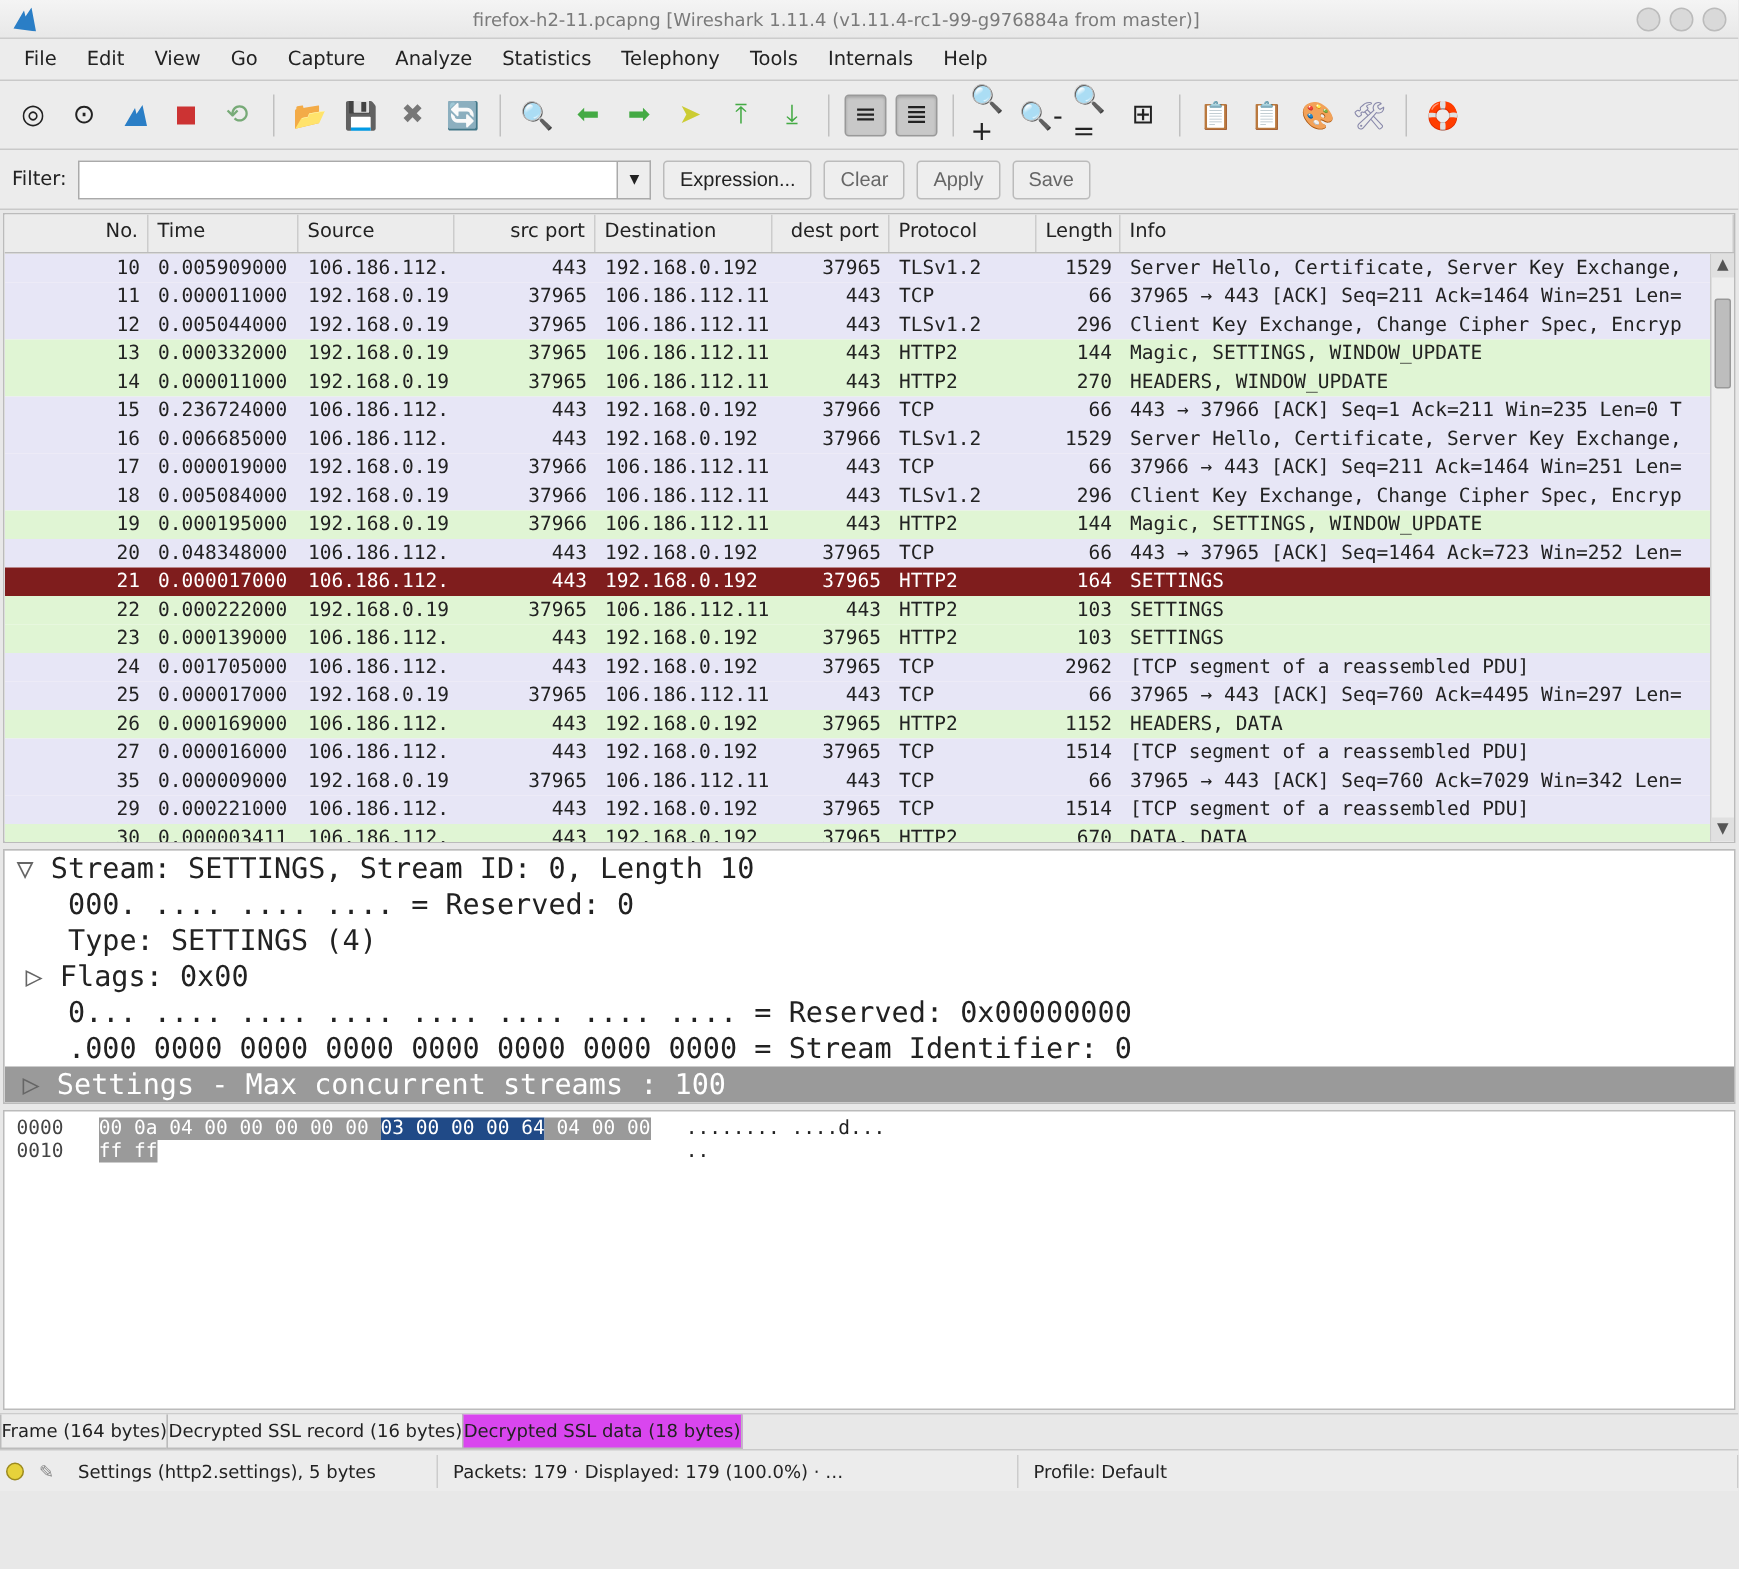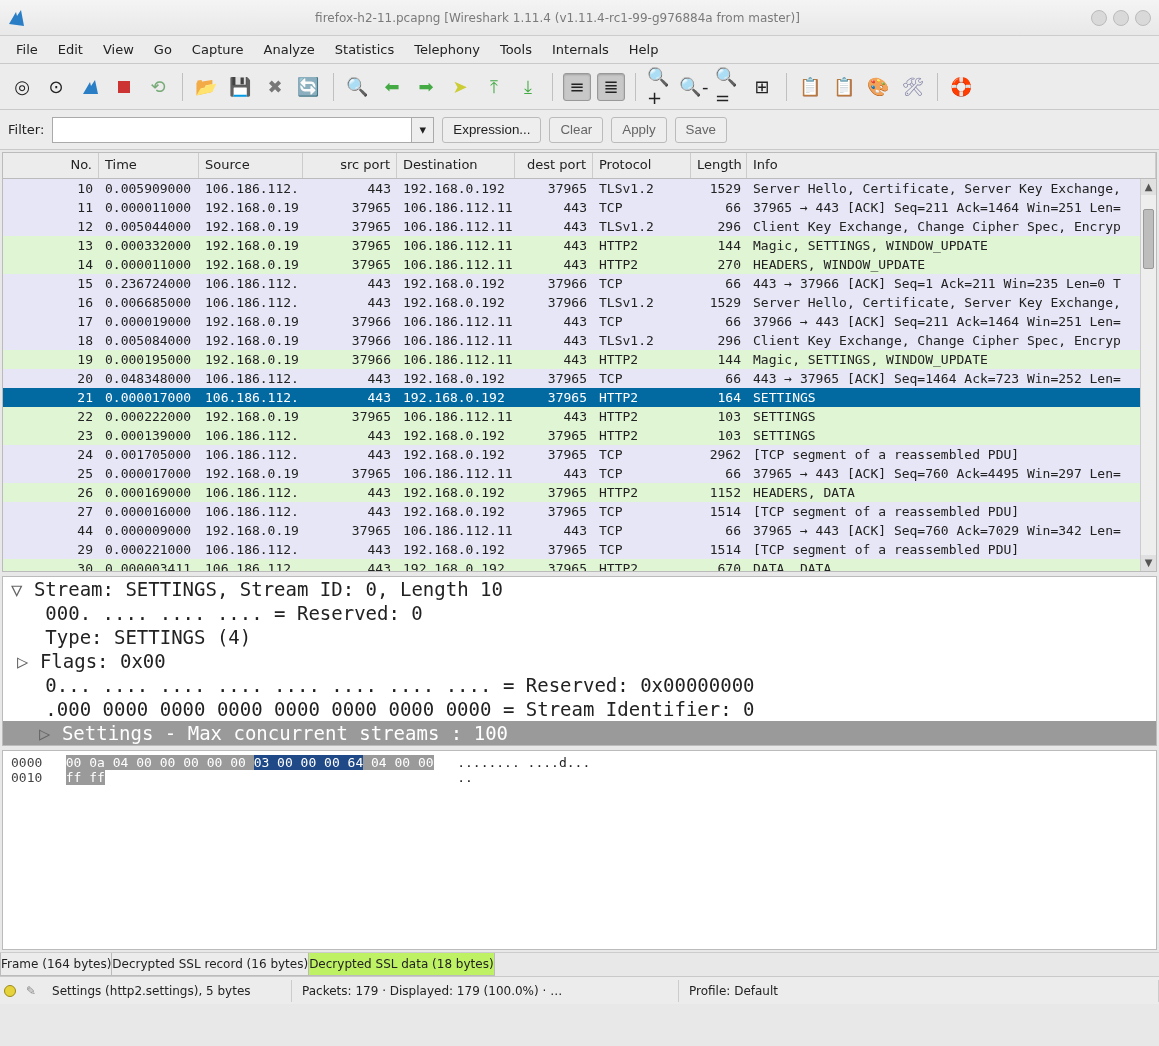--- a/index.html
+++ b/index.html
@@ -1,17 +1,17 @@
 <!DOCTYPE html>
 <html><head>
 <meta charset="utf-8">
 <style>
   * { box-sizing: border-box; margin: 0; padding: 0; }
   body { font-family: "DejaVu Sans", Arial, sans-serif; font-size: 13px; background: #e8e8e8; color: #222; width:1159px; }
-  .titlebar { height: 36px; background: linear-gradient(#f4f4f4,#e8e8e8); display:flex; align-items:center; padding:0 8px; border-bottom:1px solid #ccc;}
+  .titlebar { height: 26px; background: linear-gradient(#f4f4f4,#e8e8e8); display:flex; align-items:center; padding:0 8px; border-bottom:1px solid #ccc;}
   .titlebar .title { flex:1; text-align:center; color:#7a7a7a; font-size:12px; }
   .titlebar .winbtns { display:flex; gap:6px; }
   .winbtn { width:16px; height:16px; border-radius:50%; background:#d9d9d9; border:1px solid #bbb; }
   .menubar { height:28px; background:#ececec; display:flex; align-items:center; padding:0 8px; gap:4px; border-bottom:1px solid #c9c9c9;}
   .menubar span { padding:4px 8px; cursor:default; }
   .toolbar { height:46px; background:#ececec; display:flex; align-items:center; padding:0 8px; gap:6px; border-bottom:1px solid #c9c9c9;}
   .tbtn { width:28px; height:28px; display:flex; align-items:center; justify-content:center; border:1px solid transparent; border-radius:3px; font-size:18px; cursor:default;}
   .tbtn.active { background:#c8c8c8; border-color:#999; box-shadow: inset 0 1px 2px rgba(0,0,0,.2);}
   .sep { width:1px; height:28px; background:#c0c0c0; margin:0 4px; }
   .filterbar { height:40px; background:#ececec; display:flex; align-items:center; padding:0 8px; gap:8px; border-bottom:1px solid #c9c9c9;}
@@ -25,34 +25,34 @@
   .packet-list { border:1px solid #bbb; background:#fff; height:420px; overflow:hidden; position:relative; margin:2px;}
   .plheader { display:flex; background:#ececec; border-bottom:1px solid #bbb; height:26px; font-size:13px; }
   .plheader .col { border-right:1px solid #ccc; padding:4px 6px; overflow:hidden; white-space:nowrap;}
   .plbody { overflow-y:auto; height:calc(100% - 26px); font-family:"DejaVu Sans Mono","Courier New",monospace; font-size:13px;}
   .row { display:flex; height:19px; align-items:center; white-space:nowrap; }
   .row .cell { padding:0 6px; overflow:hidden; text-overflow:clip;}
   .c-no{width:96px;text-align:right;} .c-time{width:100px;} .c-src{width:104px;} .c-sport{width:94px;text-align:right;}
   .c-dst{width:118px;} .c-dport{width:78px;text-align:right;} .c-proto{width:98px;} .c-len{width:56px;text-align:right;} .c-info{flex:1;}
   .row.tcp { background:#e7e6f6; }
   .row.http2 { background:#e0f5d4; }
-  .row.selected { background:#0369a1; color:#fff; }
+  .row.selected { background:#7f1d1d; color:#fff; }
   .details { border:1px solid #bbb; background:#fff; height:170px; margin:2px; font-family:"DejaVu Sans Mono","Courier New",monospace; font-size:19px; overflow:auto;}
   .details .line { padding:1px 8px; white-space:pre; }
   .details .tri::before { content:"▷ "; color:#666; }
   .details .trid::before { content:"▽ "; color:#666; }
   .details .sel { background:#9a9a9a; color:#fff; }
   .hexpane { border:1px solid #bbb; background:#fff; height:200px; margin:2px; font-family:"DejaVu Sans Mono","Courier New",monospace; font-size:13px; padding:4px 8px;}
   .hexpane .hexline { white-space:pre; }
   .hexpane .off { color:#444; }
   .hexpane .hlbytes { background:#204a87; color:#fff; }
   .hexpane .sel { background:#9a9a9a; color:#fff;}
   .tabs { display:flex; border-top:1px solid #ccc; background:#e8e8e8;}
   .tab { padding:4px 0; border:1px solid #bbb; border-top:none; background:#ececec; font-size:12px; margin-right:-1px;}
-  .tab.active { background:#bef264; }
+  .tab.active { background:#d946ef; }
   .statusbar { height:28px; display:flex; align-items:center; background:#ececec; border-top:1px solid #c9c9c9; font-size:12px;}
   .statusbar .cell { padding:4px 10px; border-right:1px solid #ccc; }
   .statusbar .led { width:12px;height:12px;border-radius:50%; background:#e6d23b; border:1px solid #9c8a1e; margin:0 4px;}
   .scrollbar { position:absolute; right:0; top:26px; bottom:0; width:16px; background:#eee; border-left:1px solid #ccc;}
   .scrollbar .thumb{ position:absolute; left:2px; right:2px; top:30px; height:60px; background:#bdbdbd; border:1px solid #999; border-radius:2px;}
   .scrollbar .arrow{ position:absolute; left:0; right:0; height:16px; background:#e0e0e0; text-align:center; font-size:10px; line-height:16px; color:#555;}
   .scrollbar .arrow.up{top:0;} .scrollbar .arrow.down{bottom:0;}
 </style>
 </head>
 <body>
@@ -346,21 +346,21 @@
           <div class="cell c-time">0.000016000</div>
           <div class="cell c-src">106.186.112.</div>
           <div class="cell c-sport">443</div>
           <div class="cell c-dst">192.168.0.192</div>
           <div class="cell c-dport">37965</div>
           <div class="cell c-proto">TCP</div>
           <div class="cell c-len">1514</div>
           <div class="cell c-info">[TCP segment of a reassembled PDU]</div>
         </div>
         <div class="row tcp">
-          <div class="cell c-no">44</div>
+          <div class="cell c-no">35</div>
           <div class="cell c-time">0.000009000</div>
           <div class="cell c-src">192.168.0.19</div>
           <div class="cell c-sport">37965</div>
           <div class="cell c-dst">106.186.112.11</div>
           <div class="cell c-dport">443</div>
           <div class="cell c-proto">TCP</div>
           <div class="cell c-len">66</div>
           <div class="cell c-info">37965 → 443 [ACK] Seq=760 Ack=7029 Win=342 Len=</div>
         </div>
         <div class="row tcp">
@@ -393,21 +393,21 @@
     </div>
   </div>
 
   <div class="details">
     <div class="line trid">Stream: SETTINGS, Stream ID: 0, Length 10</div>
     <div class="line">   000. .... .... .... = Reserved: 0</div>
     <div class="line">   Type: SETTINGS (4)</div>
     <div class="line tri" style="padding-left:14px">Flags: 0x00</div>
     <div class="line">   0... .... .... .... .... .... .... .... = Reserved: 0x00000000</div>
     <div class="line">   .000 0000 0000 0000 0000 0000 0000 0000 = Stream Identifier: 0</div>
-    <div class="line tri sel" style="padding-left:36px">Settings - Max concurrent streams : 100</div>
+    <div class="line tri sel" style="padding-left:12px">Settings - Max concurrent streams : 100</div>
     <div class="line tri" style="padding-left:24px">Settings - Initial Windows size : 84462</div>
   </div>
 
   <div class="hexpane">
     <div class="hexline"><span class="off">0000</span>   <span class="sel">00 0a 04 00 00 00 00 00 </span><span class="hlbytes">03 00 00 00 64</span><span class="sel"> 04 00 00</span><span>   ........ ....d...</span></div>
     <div class="hexline"><span class="off">0010</span>   <span class="sel">ff ff</span><span>                                             ..</span></div>
   </div>
 
   <div class="tabs">
     <div class="tab">Frame (164 bytes)</div>

